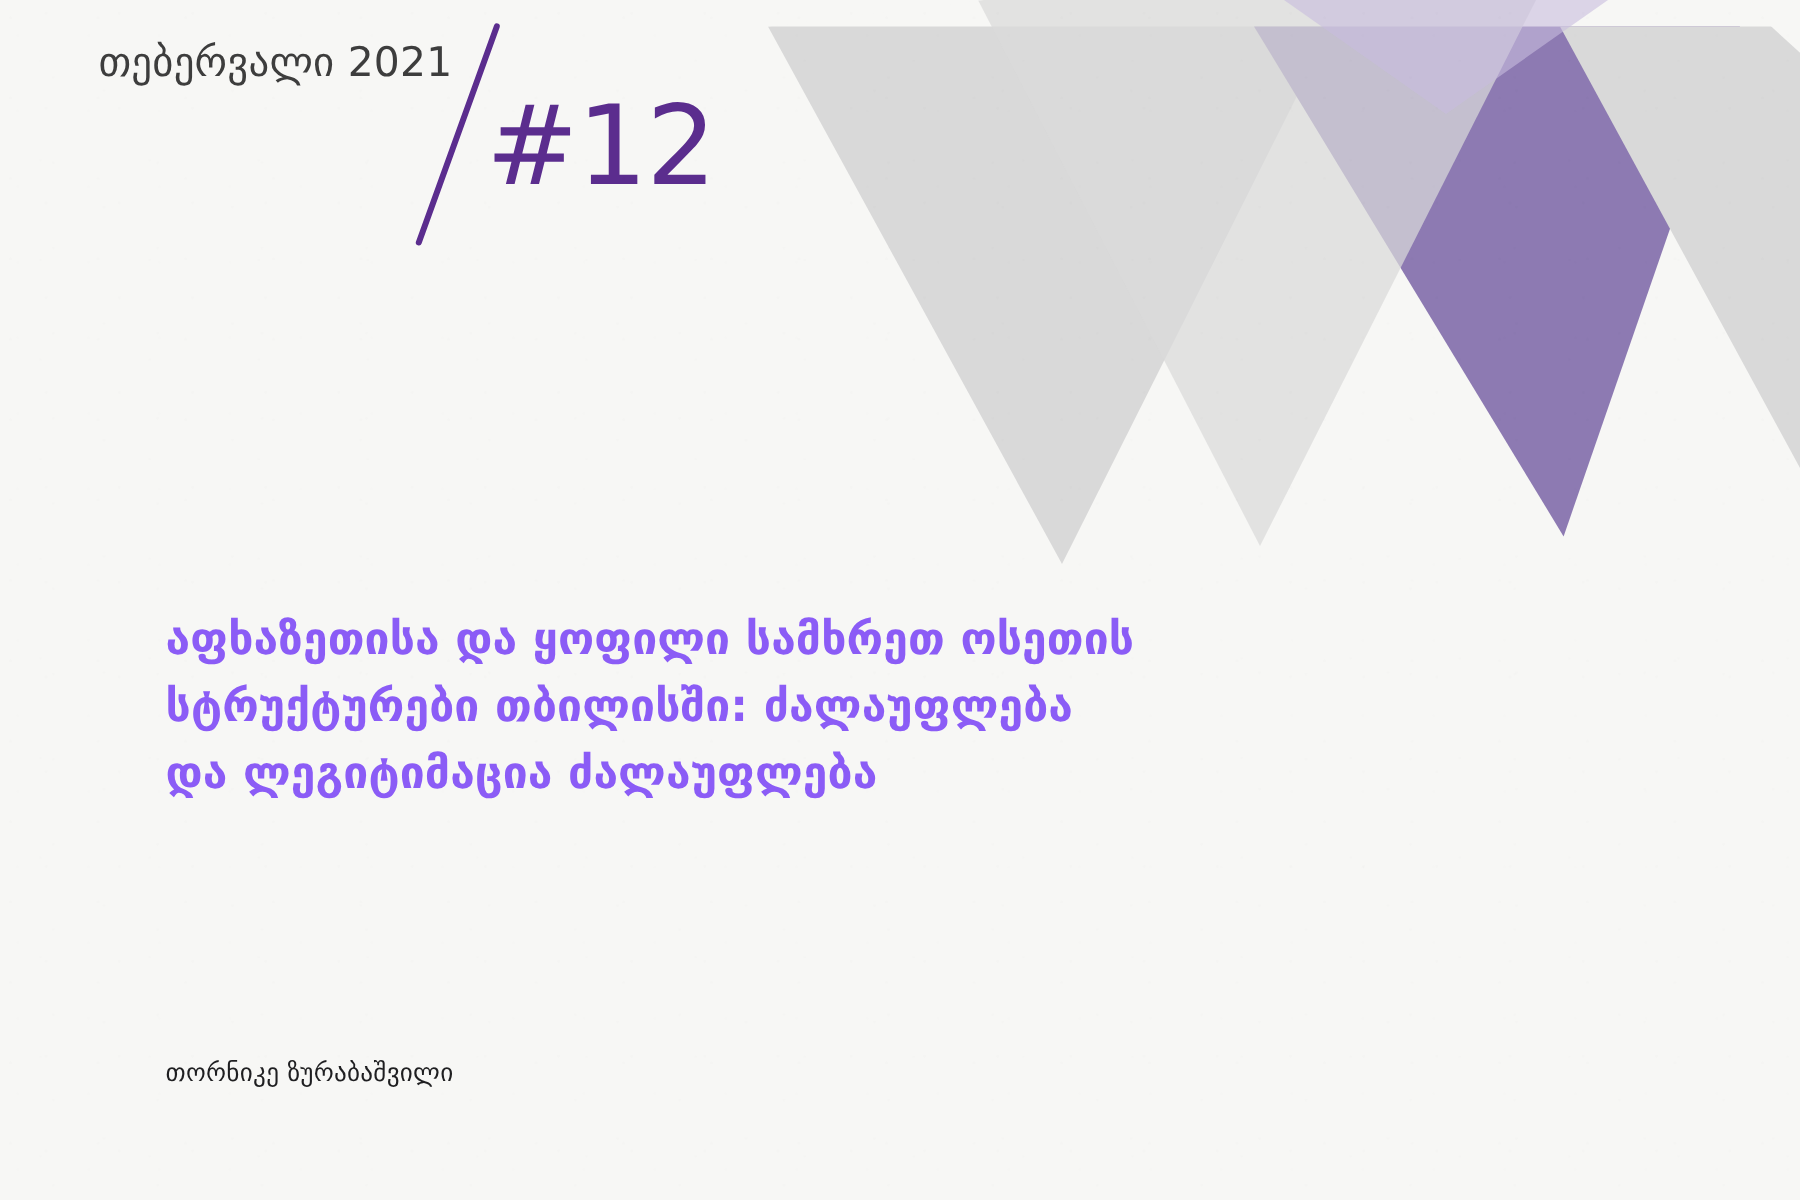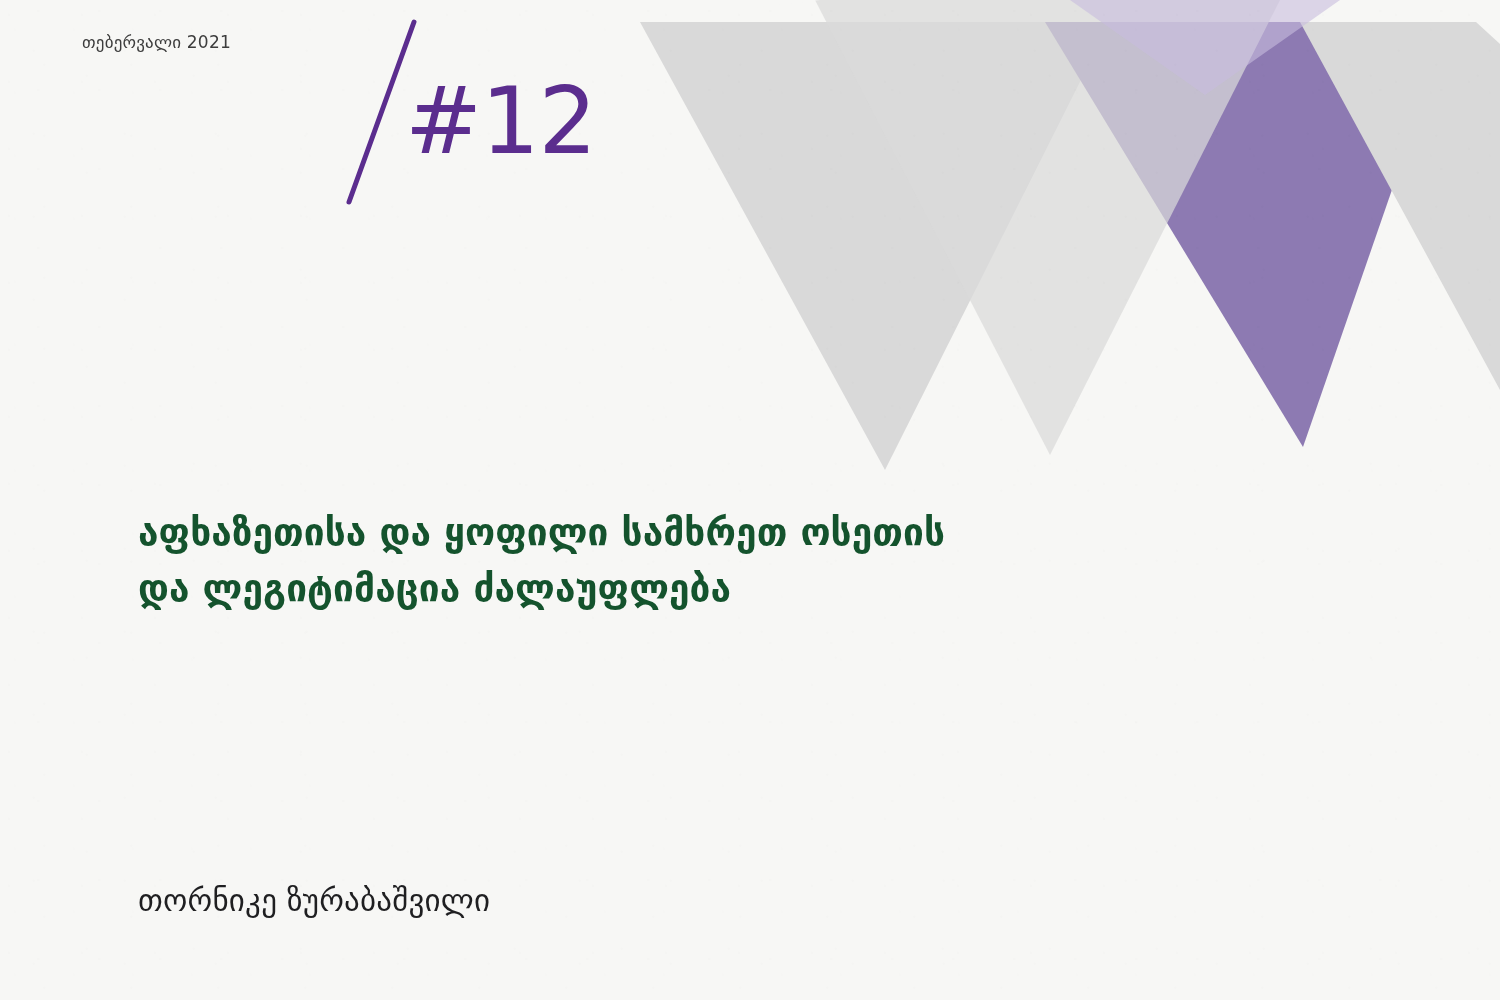--- a/index.html
+++ b/index.html
@@ -52,21 +52,21 @@
     left: 0;
     width: 640px;
     height: 220px;
     z-index: 4;
   }
 
   #issue-date {
     position: absolute;
     left: 82px;
     top: 32px;
-    font-size: 17px;
+    font-size: 34px;
     font-weight: 400;
     color: #3d3d3d;
     letter-spacing: .2px;
     white-space: nowrap;
   }
 
   #slash-mark {
     position: absolute;
     left: 330px;
     top: 14px;
@@ -91,32 +91,32 @@
   #title-block {
     position: absolute;
     left: 138px;
     top: 505px;
     width: 1030px;
     z-index: 4;
   }
   .title-line {
     font-size: 37px;
     font-weight: 700;
-    color: #14532d;
+    color: #8b5cf6;
     line-height: 56px;
     letter-spacing: .1px;
     white-space: nowrap;
   }
 
   
   #author-name {
     position: absolute;
     left: 138px;
     top: 882px;
-    font-size: 31px;
+    font-size: 21px;
     font-weight: 400;
     color: #1f1f21;
     letter-spacing: .2px;
     white-space: nowrap;
     z-index: 4;
   }
 </style>
 </head>
 <body>
 
@@ -141,19 +141,20 @@
       <svg viewBox="0 0 110 200">
         <line x1="84" y1="8" x2="19" y2="188" stroke="#5b2d8e" stroke-width="5" stroke-linecap="round"></line>
       </svg>
     </div>
 
     <div id="issue-number">#12</div>
   </div>
 
   <div id="title-block">
     <div class="title-line">აფხაზეთისა და ყოფილი სამხრეთ ოსეთის</div>
+    <div class="title-line">სტრუქტურები თბილისში: ძალაუფლება</div>
     <div class="title-line">და ლეგიტიმაცია ძალაუფლება</div>
   </div>
 
   <div id="author-name">თორნიკე ზურაბაშვილი</div>
 
   <div id="paper-texture"></div>
 </div>
 
 </body></html>

